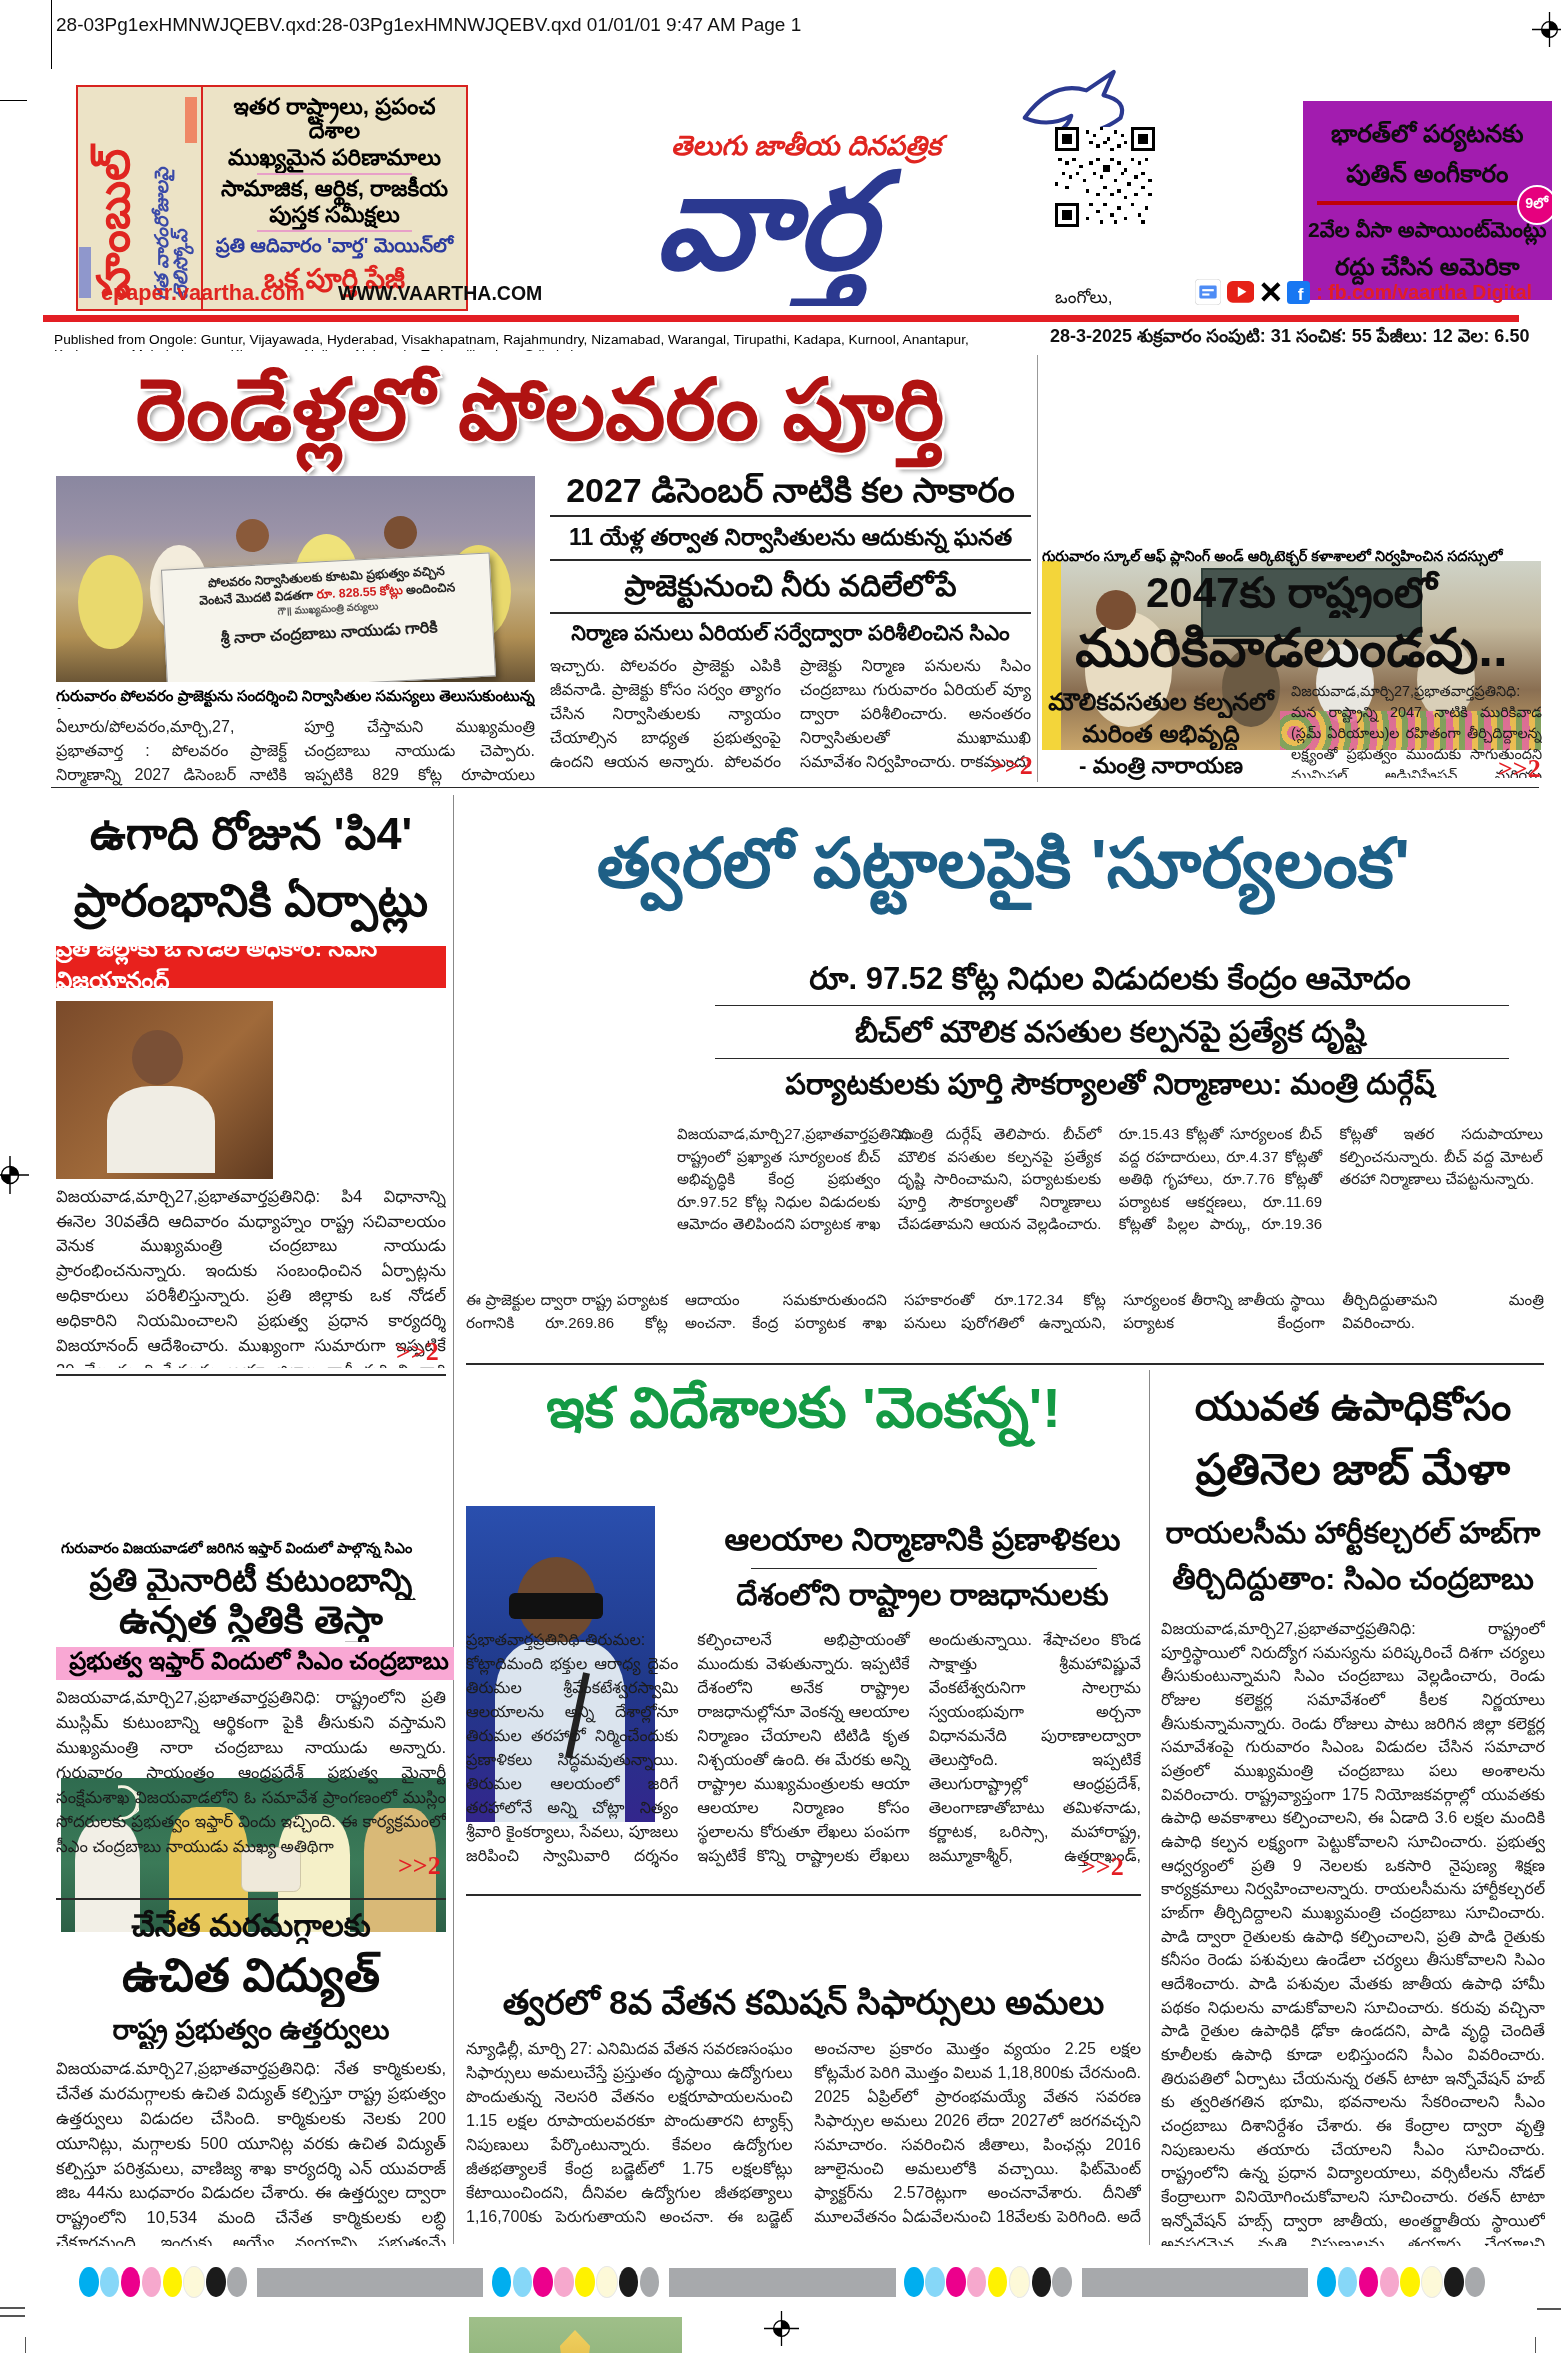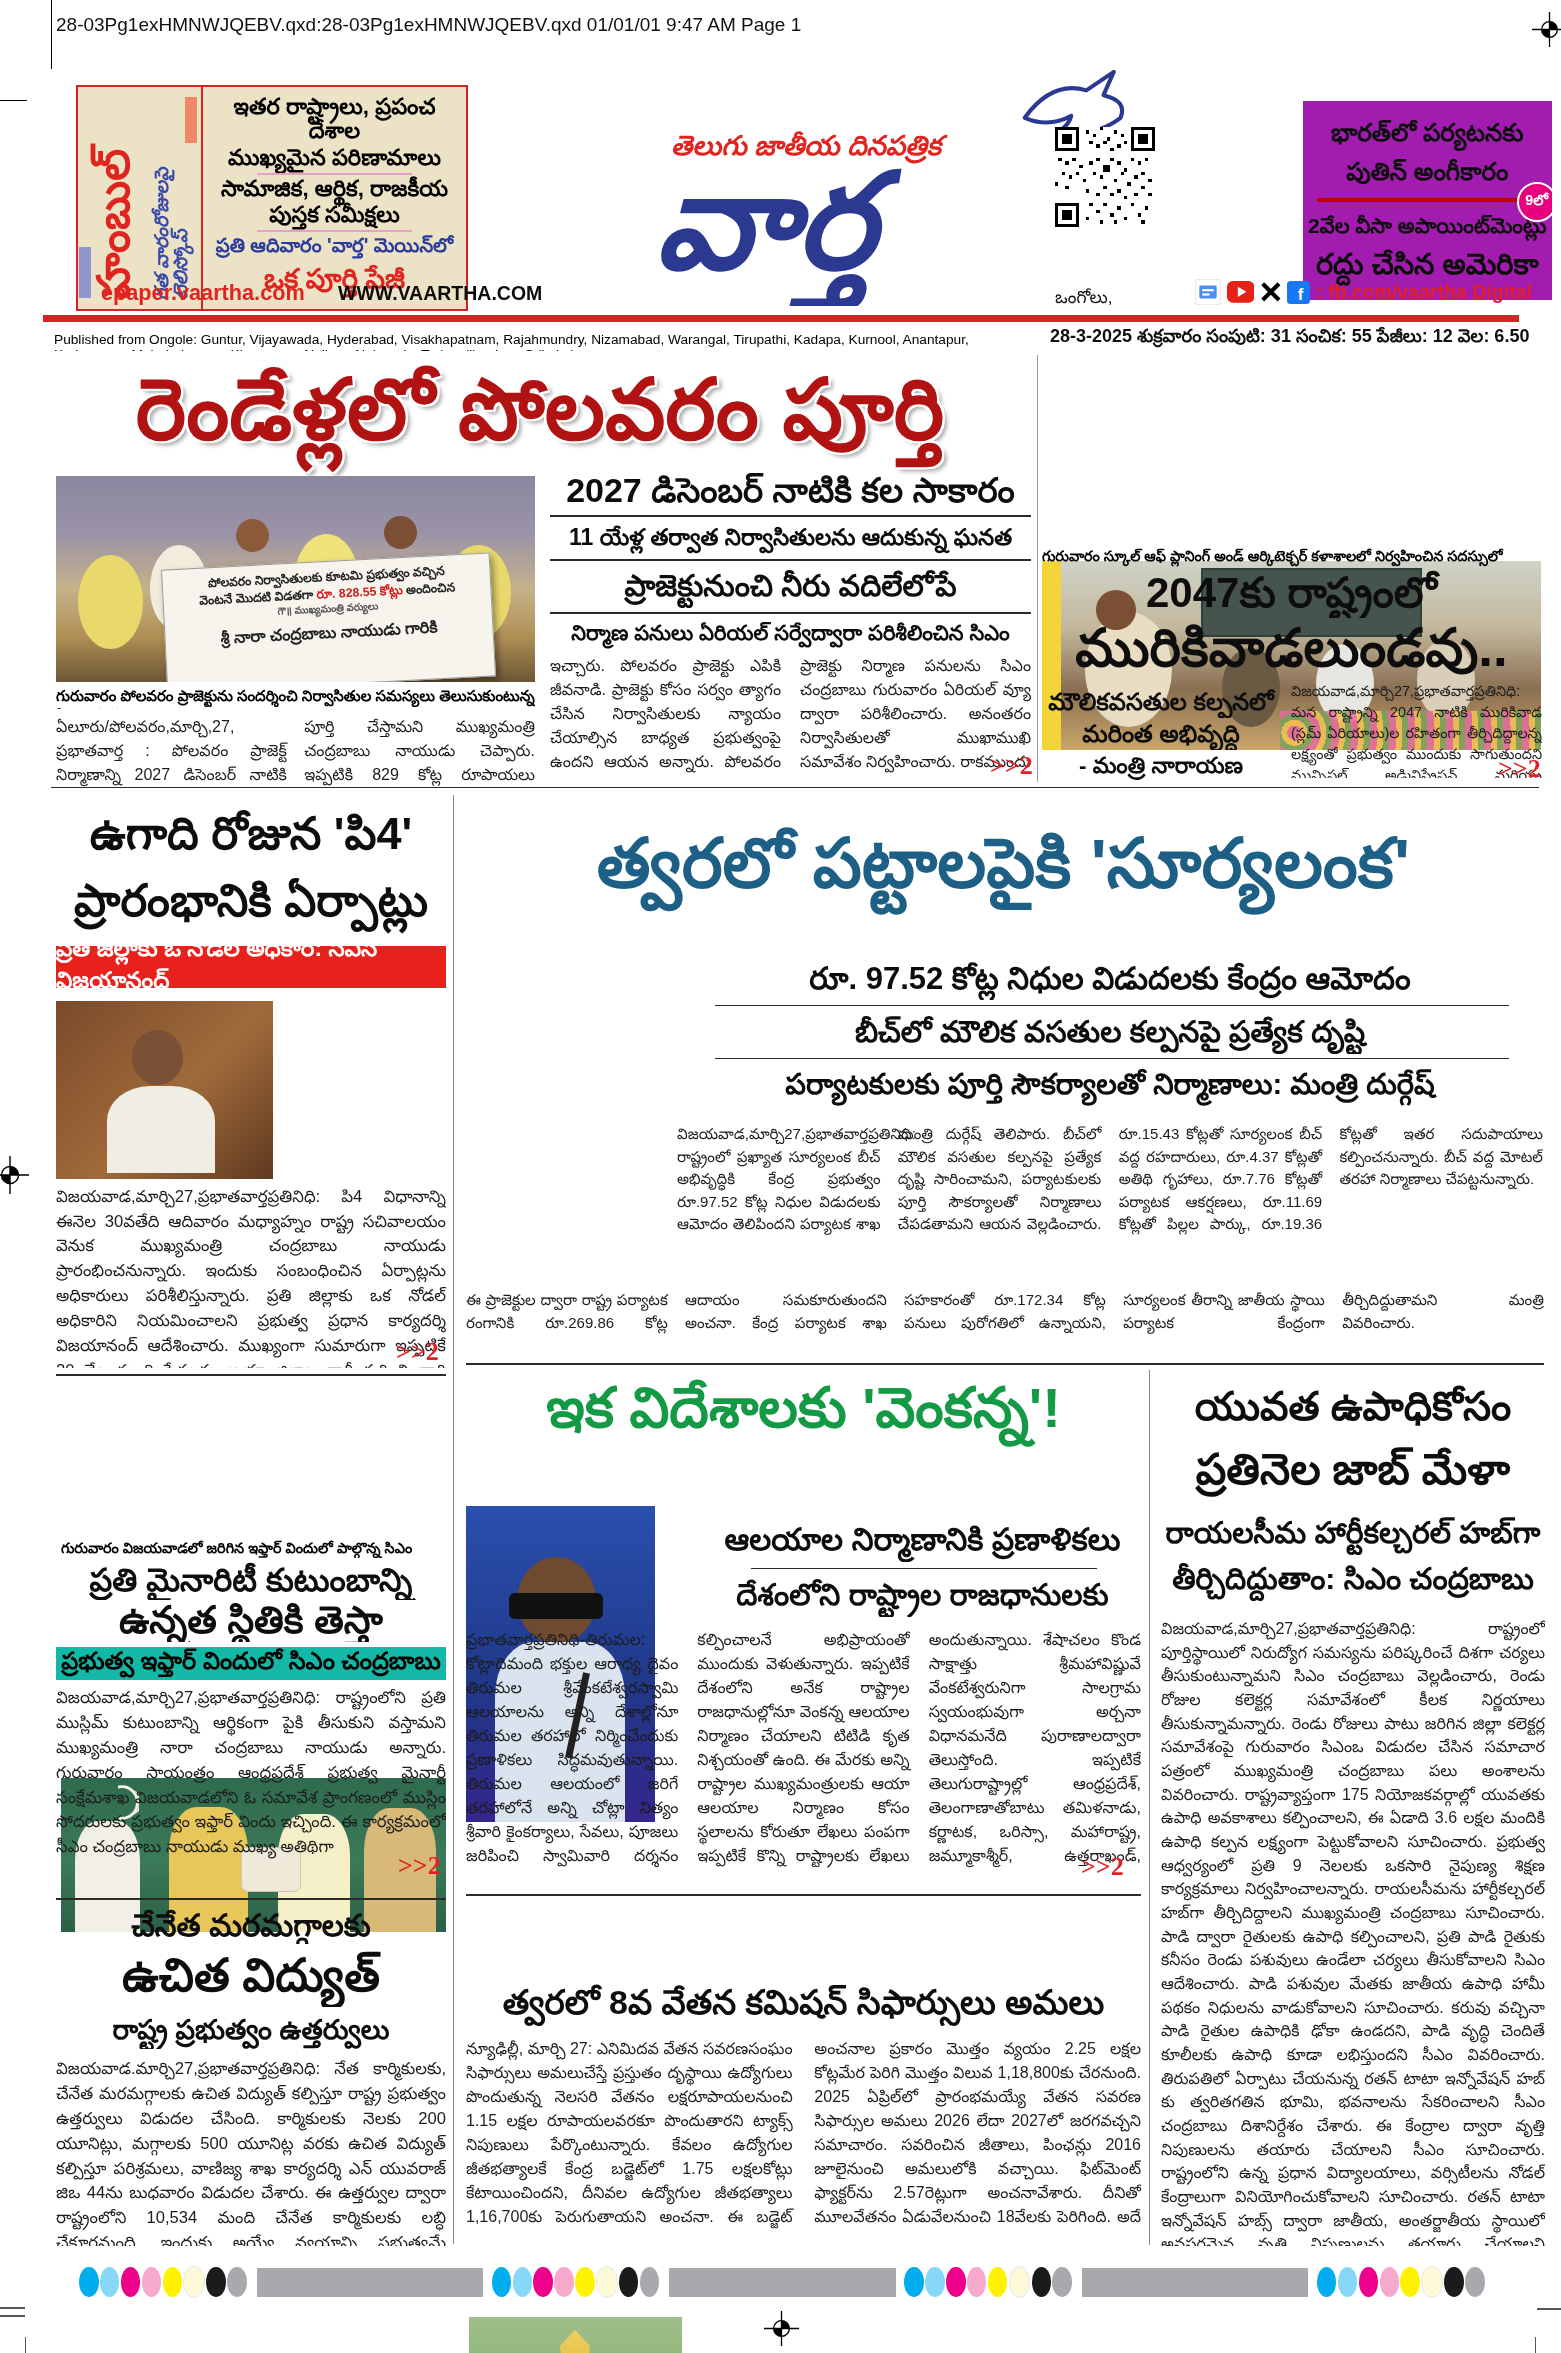--- a/index.html
+++ b/index.html
@@ -16,21 +16,21 @@
   .jump{color:#e31e24;font-weight:bold;font-size:26px;font-family:"Liberation Serif",serif;}
   .photo{position:relative;overflow:hidden;background:#bbb;}
   .ph-el{position:absolute;border-radius:50%;}
   .headline-red{color:#b01312;font-weight:900;
      text-shadow:2.2px 2.2px 0 #fff,-2.2px -2.2px 0 #fff,2.2px -2.2px 0 #fff,-2.2px 2.2px 0 #fff,4.3px 4.3px 4.3px rgba(0,0,0,.35);}
   .headline-blue{color:#1e5f86;font-weight:900;}
   .headline-green{color:#149a44;font-weight:900;}
   .headline-black{color:#0d0d0d;font-weight:900;}
   .deck{font-weight:bold;color:#0d0d0d;overflow:hidden;}
   .kicker-red{background:#e8211d;color:#fff;font-weight:bold;display:flex;align-items:center;justify-content:center;overflow:hidden;}
-  .kicker-yellow{background:#14b8a6;color:#000;font-weight:bold;display:flex;align-items:center;justify-content:center;overflow:hidden;}
+  .kicker-yellow{background:#f9a8d4;color:#000;font-weight:bold;display:flex;align-items:center;justify-content:center;overflow:hidden;padding-left:8px;}
   .promo-box{background:#ece3c6;border:2.9px solid #d8231f;display:flex;}
   .promo-left{position:relative;width:123px;border-right:2.2px solid #d8231f;overflow:hidden;}
   .vtext-red{writing-mode:vertical-rl;transform:rotate(180deg);font-size:45px;font-weight:900;color:#e02520;line-height:1;}
   .vtext-blue{writing-mode:vertical-rl;transform:rotate(180deg);font-size:19px;font-weight:bold;font-style:italic;color:#3a4aa8;line-height:1;}
   .promo-right{flex:1;display:flex;flex-direction:column;align-items:center;justify-content:space-evenly;padding:5.8px 2.9px;overflow:hidden;}
   .promo-green{color:#000000;font-weight:bold;font-size:22.4px;line-height:1.1;text-align:center;}
   .promo-blue{color:#2b3a9e;font-weight:bold;font-size:19.5px;}
   .promo-red{color:#e02520;font-weight:900;font-size:27.4px;}
   .pinkline{width:60%;height:2.2px;background:#e8a0c8;}
   .teaser{background:#a21caf;display:flex;flex-direction:column;align-items:center;justify-content:space-evenly;padding:7.2px 4.3px;overflow:hidden;}
@@ -182,21 +182,21 @@
     </svg>
   </div>
 
   <div class="abs teaser" style="left:1303px;top:101px;width:240px;height:185px;">
     <div class="t" style="font-size:24.5px;">భారత్‌లో పర్యటనకు</div>
     <div class="t" style="font-size:24.5px;">పుతిన్ అంగీకారం</div>
     <div class="redline">
       <div class="pgref">9లో</div>
     </div>
     <div class="t" style="font-size:21px;">2వేల వీసా అపాయింట్‌మెంట్లు</div>
-    <div class="t" style="font-size:29px;">రద్దు చేసిన అమెరికా</div>
+    <div class="t" style="font-size:24px;">రద్దు చేసిన అమెరికా</div>
   </div>
 
   <div class="abs" style="left:1055px;top:287px;font-size:17.3px;">ఒంగోలు,</div>
   <div class="abs" style="left:1195px;top:279px;display:flex;align-items:center;">
     <span class="icon">
       <svg width="26" height="26" viewBox="0 0 36 36">
           <rect width="36" height="36" rx="6" fill="#fff" stroke="#c9c9c9"></rect>
           <rect x="6" y="9" width="24" height="18" rx="2" fill="#4e8cf5"></rect>
           <rect x="10" y="14" width="16" height="3" fill="#fff"></rect>
           <rect x="10" y="20" width="10" height="3" fill="#fff"></rect>

